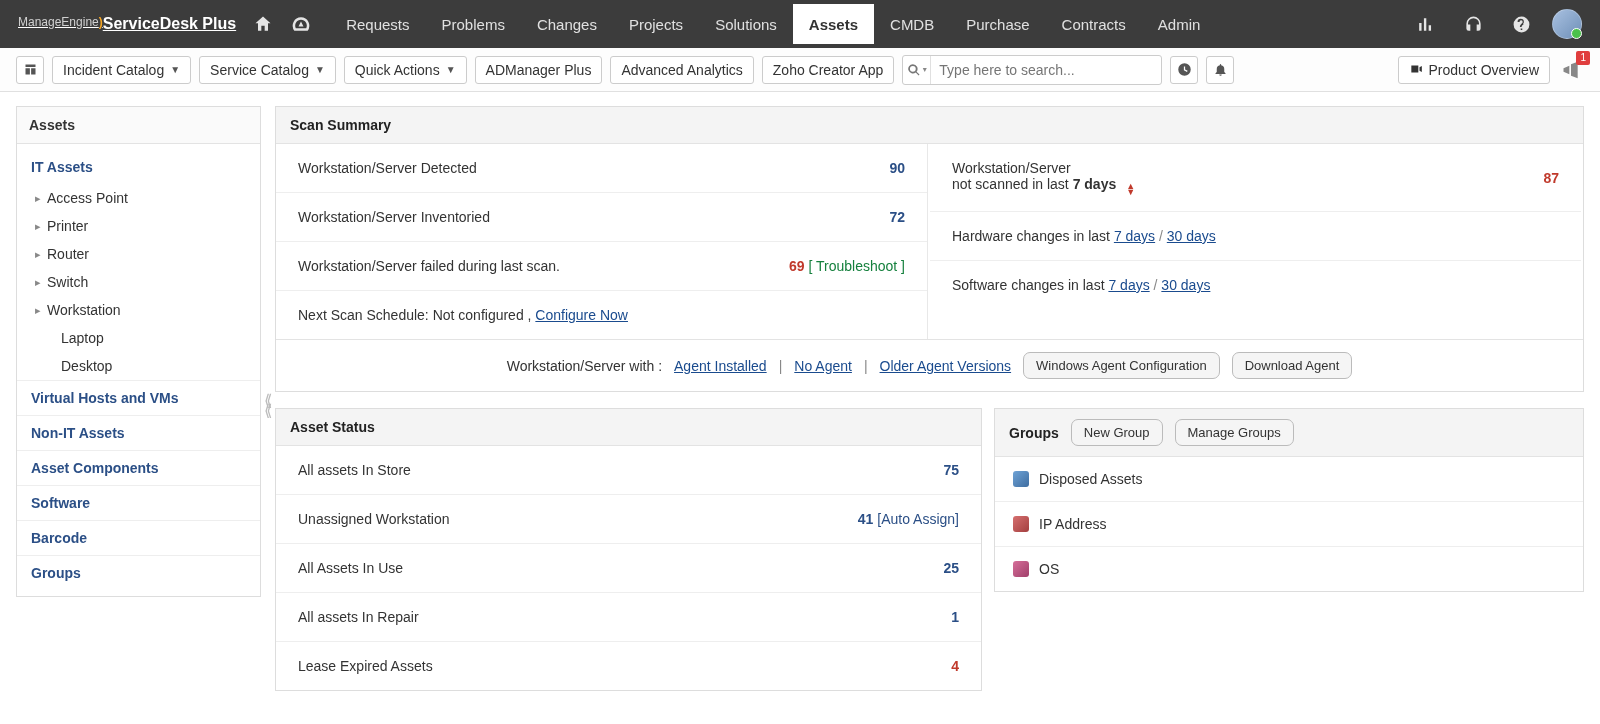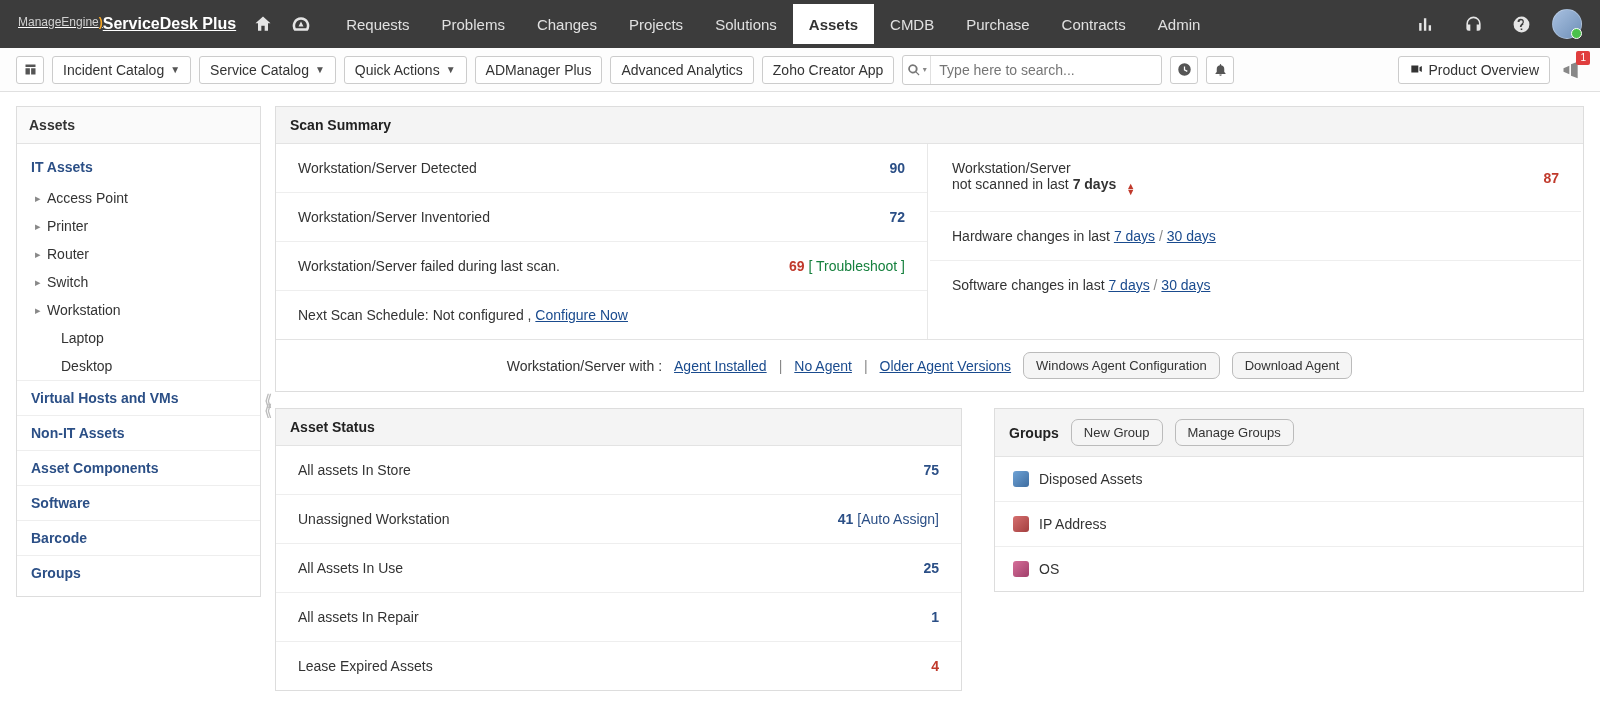--- a/index.html
+++ b/index.html
@@ -63,21 +63,21 @@
   .sr-row { padding: 16px 22px; border-bottom:1px solid #eee; color:#333; display:flex;align-items:center;justify-content:space-between;}
   .sr-row:last-child{border-bottom:none;}
   .sr-row .red{color:#c0392b;font-weight:700;}
   .sort-ico{display:inline-flex;flex-direction:column;line-height:6px;margin-left:6px;}
   .sort-ico span{font-size:9px;color:#c0392b;}
   .audit-row{display:flex;align-items:center;gap:10px;padding:16px 22px;}
   .audit-ico{width:22px;height:22px;background:linear-gradient(135deg,#7bc07b,#f0a24a);border-radius:50%;display:inline-block;}
   .scan-foot { display:flex; align-items:center; justify-content:center; gap:12px; padding:12px 20px; border-top:1px solid #e3e3e3; color:#333; }
   .mini-btn { border:1px solid #bbb;background:#f5f5f5;border-radius:7px;padding:5px 12px;font-size:13px;cursor:pointer;color:#333;}
 
-  .row2 { display:flex; gap:32px; align-items:flex-start; }
+  .row2 { display:flex; gap:12px; align-items:flex-start; }
   .asset-status { flex:1; }
   .groups-panel { width: 590px; }
   .grp-row { display:flex; align-items:center; gap:10px; padding: 14px 18px; border-bottom:1px solid #eee; color:#333; cursor:pointer;}
   .grp-row:last-child{border-bottom:none;}
   .grp-ico{width:16px;height:16px;border-radius:3px;display:inline-block;}
   .gi-dis{background:linear-gradient(135deg,#6fa3d6,#3f6da0);}
   .gi-ip{background:linear-gradient(135deg,#d66f6f,#a33f3f);}
   .gi-os{background:linear-gradient(135deg,#d66f9a,#a03f6a);}
   .sep{color:#888;}
 </style>

